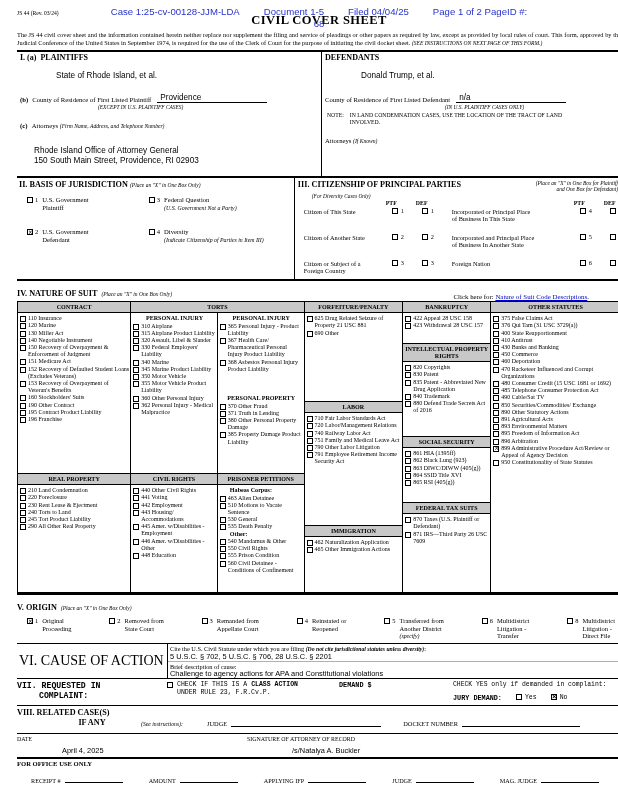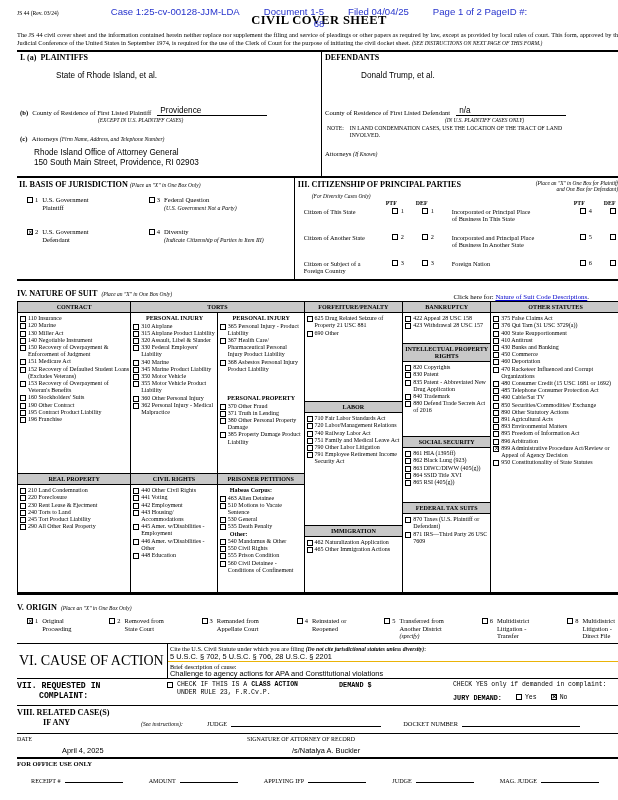--- a/index.html
+++ b/index.html
@@ -18,30 +18,30 @@
   .desc{font-size:6.35px;line-height:7.6px;margin-top:3px;text-align:justify;}
   .desc .i{font-size:5.5px;}
   
   .sec1{border-top:2px solid #000;margin-top:3px;display:flex;height:126px;}
   .s1col{width:50.5%;border-right:1px solid #000;padding:1px 3px;position:relative;}
   .s1col.right{width:49.5%;border-right:none;}
   .sech{font-weight:bold;font-size:8px;}
   .pval{font-family:"Liberation Sans",sans-serif;font-size:8.2px;margin:9px 0 0 36px;}
   .brow{margin-top:13px;font-size:6.7px;display:flex;align-items:flex-end;}
   .brow .b{margin-right:4px;}
-  .fval{font-family:"Liberation Sans",sans-serif;font-size:8.2px;border-bottom:1px solid #000;min-width:110px;margin-left:6px;padding:0 3px 0 3px;line-height:9px;margin-top:13px;}
+  .fval{font-family:"Liberation Sans",sans-serif;font-size:8.2px;border-bottom:1px solid #000;min-width:110px;margin-left:6px;padding:0 3px 0 3px;line-height:9px;}
   .undernote{font-size:5.4px;font-style:italic;margin:1px 0 0 78px;}
   .undernote.right{margin-left:120px;}
   .landnote{font-size:5.7px;margin:2px 0 0 2px;display:flex;}
   .landnote .lab{font-weight:normal;margin-right:6px;}
   .landnote .txt{width:230px;line-height:6.6px;}
   .crow2{margin-top:12px;font-size:6.7px;}
   .crow2 .b{margin-right:3px;}
   .crow2 .i{font-size:5.6px;}
-  .atval{font-family:"Liberation Sans",sans-serif;font-size:8.2px;line-height:10px;margin:6px 0 0 14px;}
+  .atval{font-family:"Liberation Sans",sans-serif;font-size:8.2px;line-height:10px;margin:17px 0 0 14px;}
   
   .sec23{border-top:2px solid #000;display:flex;height:103px;}
   .s2{width:46%;border-right:1px solid #000;padding:2px 2px;}
   .s3{width:54%;padding:2px 3px;}
   .h2{font-weight:bold;font-size:8.2px;}
   .hnote{font-style:italic;font-size:5.5px;font-weight:normal;}
   .jur-grid{display:grid;grid-template-columns:46% 54%;row-gap:16px;margin:7px 0 0 8px;}
   .jopt{display:flex;font-size:6.6px;line-height:7.6px;}
   .jopt .cb{margin-top:1px;}
   .jnum{margin:0 4px 0 2px;}
@@ -113,21 +113,21 @@
   .c7check{width:172px;font-size:6.5px;line-height:7.4px;display:flex;}
   .c7check .cb{margin:1px 4px 0 0;}
   .c7demand{width:90px;font-weight:bold;font-size:6.8px;}
   .c7right{flex:1;font-size:6.4px;text-align:left;padding-left:24px;}
   .juryrow{margin-top:6px;display:flex;gap:14px;}
   .jurylab{font-weight:bold;font-size:6.8px;}
   .ynopt{display:flex;gap:3px;font-size:6.5px;}
   
   .sec8{border-top:1.5px solid #000;display:flex;align-items:flex-end;padding:2px 2px 6px 0;}
   .c8label{width:124px;font-weight:bold;font-size:8.2px;line-height:9.5px;}
-  .c8label .ind{padding-left:26px;}
+  .c8label .ind{padding-left:26px;text-align:center;}
   .seenote{font-style:italic;font-size:5.7px;width:66px;}
   .fldlab{font-size:6.4px;margin-right:4px;}
   .blank{display:inline-block;border-bottom:1px solid #000;height:9px;}
   .w150{width:150px;margin-right:22px;}
   .w120{width:118px;}
   
   .sigrow{border-top:1px solid #000;display:flex;padding:2px 0 2px 0;border-bottom:2px solid #000;}
   .sigcol{width:230px;}
   .siglab{font-size:5.9px;}
   .sigval{font-family:"Liberation Sans",sans-serif;font-size:7.4px;margin-top:4px;margin-left:45px;}

